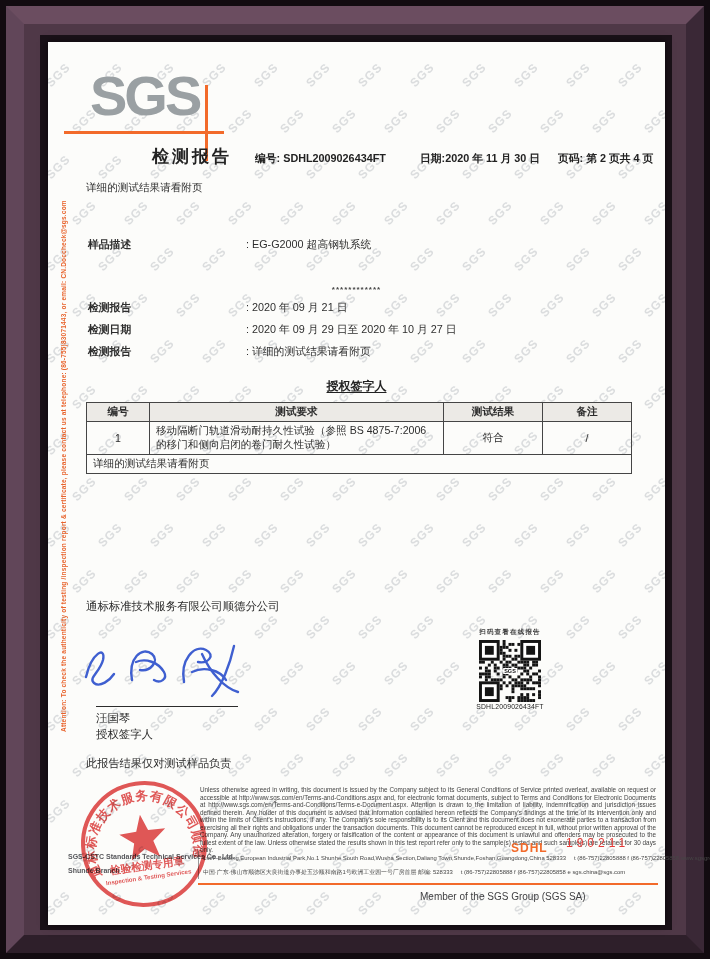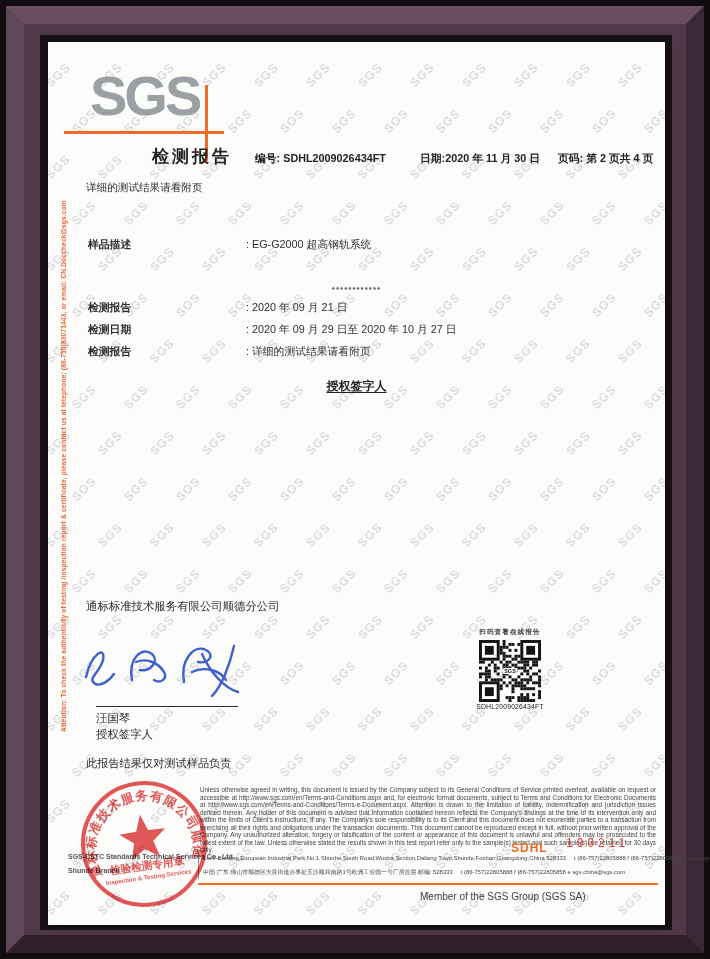--- a/index.html
+++ b/index.html
@@ -356,20 +356,39 @@
   </div>
   <div class="lbl-row" style="top:281px">
     <span class="lbl">检测日期</span><span>: 2020 年 09 月 29 日至 2020 年 10 月 27 日</span>
   </div>
   <div class="lbl-row" style="top:303px">
     <span class="lbl">检测报告</span><span>: 详细的测试结果请看附页</span>
   </div>
 
   <div class="sec-title">授权签字人</div>
 
+  <table class="results">
+    <tbody>
+        <tr>
+      <th style="width:50px">编号</th>
+      <th>测试要求</th>
+      <th style="width:86px">测试结果</th>
+      <th style="width:76px">备注</th>
+    </tr>
+    <tr>
+      <td class="c-center">1</td>
+      <td>移动隔断门轨道滑动耐持久性试验（参照 BS 4875-7:2006 的移门和侧向启闭的卷门耐久性试验）</td>
+      <td class="c-center">符合</td>
+      <td class="c-center">/</td>
+    </tr>
+    <tr>
+      <td colspan="4">详细的测试结果请看附页</td>
+    </tr>
+  </tbody>
+    </table>
 
   <div class="sig-company">
     <div>通标标准技术服务有限公司顺德分公司</div>
   </div>
 
   <svg class="sig-svg" width="190" height="75" viewBox="0 0 190 75">
     <g fill="none" stroke="#3f5fd0" stroke-width="2.4" stroke-linecap="round">
       <path d="M10 45 C16 20 30 14 27 28 C24 40 12 46 18 51 C24 56 34 48 38 42"></path>
       <path d="M56 48 C52 26 66 14 76 22 C84 29 74 40 64 38"></path>
       <path d="M60 30 C70 26 82 30 88 40 C92 47 84 52 78 48"></path>

